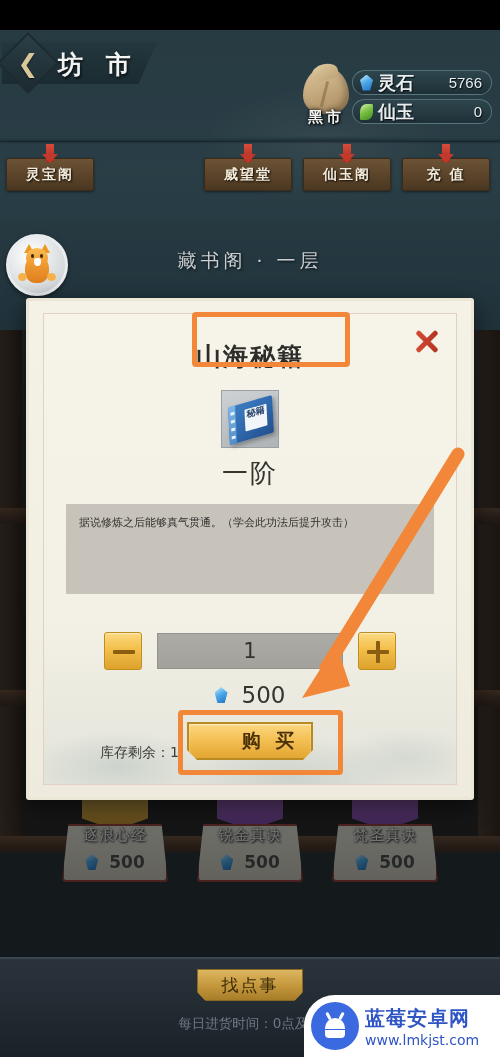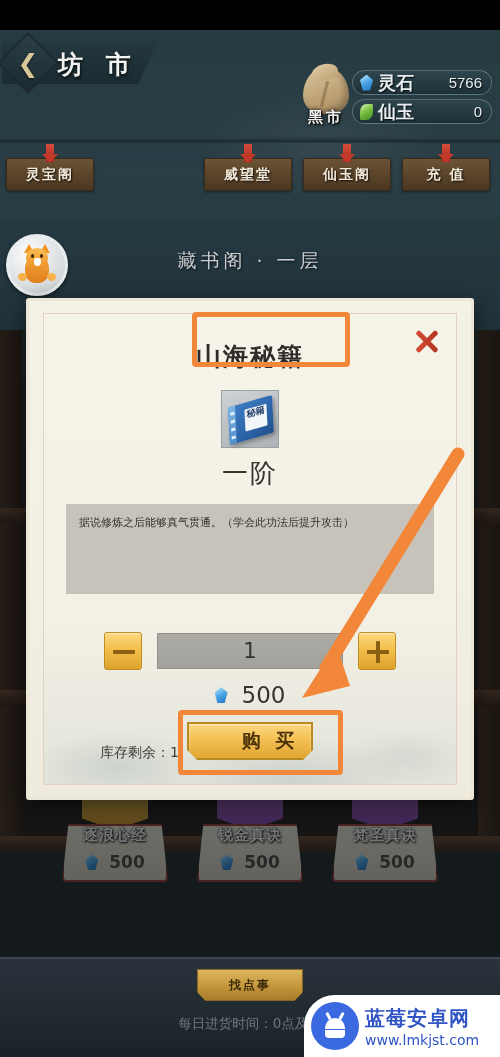--- a/index.html
+++ b/index.html
@@ -246,21 +246,21 @@
   .prod-banner.purple { background: linear-gradient(180deg, #b06ad3, #7b3ca6); }
   .prod-plate {
     position: absolute; left: 6px; top: 24px; width: 106px; height: 58px;
     background: linear-gradient(180deg, #e8e4d8 0%, #ded9cb 48%, #cfc9ba 100%);
     border: 2px solid #9c3c36;
     border-radius: 4px;
     clip-path: polygon(6% 0, 94% 0, 100% 100%, 0 100%);
   }
   .prod-name {
     position: absolute; left: 0; top: 26px; width: 118px;
-    color: #f4f2ee; font-size: 15px; font-weight: bold; letter-spacing: 1px;
+    color: #f4f2ee; font-size: 15px; font-weight: normal; letter-spacing: 1px;
     font-family: "DejaVu Serif", "Liberation Serif", serif;
     text-shadow: 1px 1px 2px rgba(0,0,0,.9), 0 0 3px rgba(0,0,0,.8);
   }
   .prod-price {
     position: absolute; left: 0; top: 52px; width: 118px;
     display: flex; align-items: center; justify-content: center; gap: 6px;
   }
   .prod-price-text {
     color: #4a4a46; font-size: 17px; font-weight: bold;
     font-family: "DejaVu Sans", sans-serif;
@@ -429,21 +429,21 @@
   .do-btn {
     position: absolute; left: 50%; margin-left: -53px; top: 10px;
     width: 106px; height: 32px;
     background: linear-gradient(180deg, #dcb661 0%, #c79a3f 48%, #a87d28 100%);
     border: 1px solid #8b6720;
     clip-path: polygon(0 0, 100% 0, 100% 72%, 92% 100%, 8% 100%, 0 72%);
     display: flex; align-items: center; justify-content: center;
     cursor: pointer;
   }
   .do-label {
-    color: #3b2a07; font-size: 12px; font-weight: bold; letter-spacing: 2px;
+    color: #3b2a07; font-size: 17px; font-weight: normal; letter-spacing: 2px;
     font-family: "DejaVu Serif", "Liberation Serif", serif;
   }
   .restock-text {
     position: absolute; left: 0; top: 56px; width: 500px; text-align: center;
     color: #6d7880; font-size: 13.5px;
     font-family: "DejaVu Sans", "Liberation Sans", sans-serif;
   }
   .goal-text {
     position: absolute; right: 8px; top: 8px; width: 150px; text-align: center;
     color: #8d98a1; font-size: 15px; line-height: 1.2;

